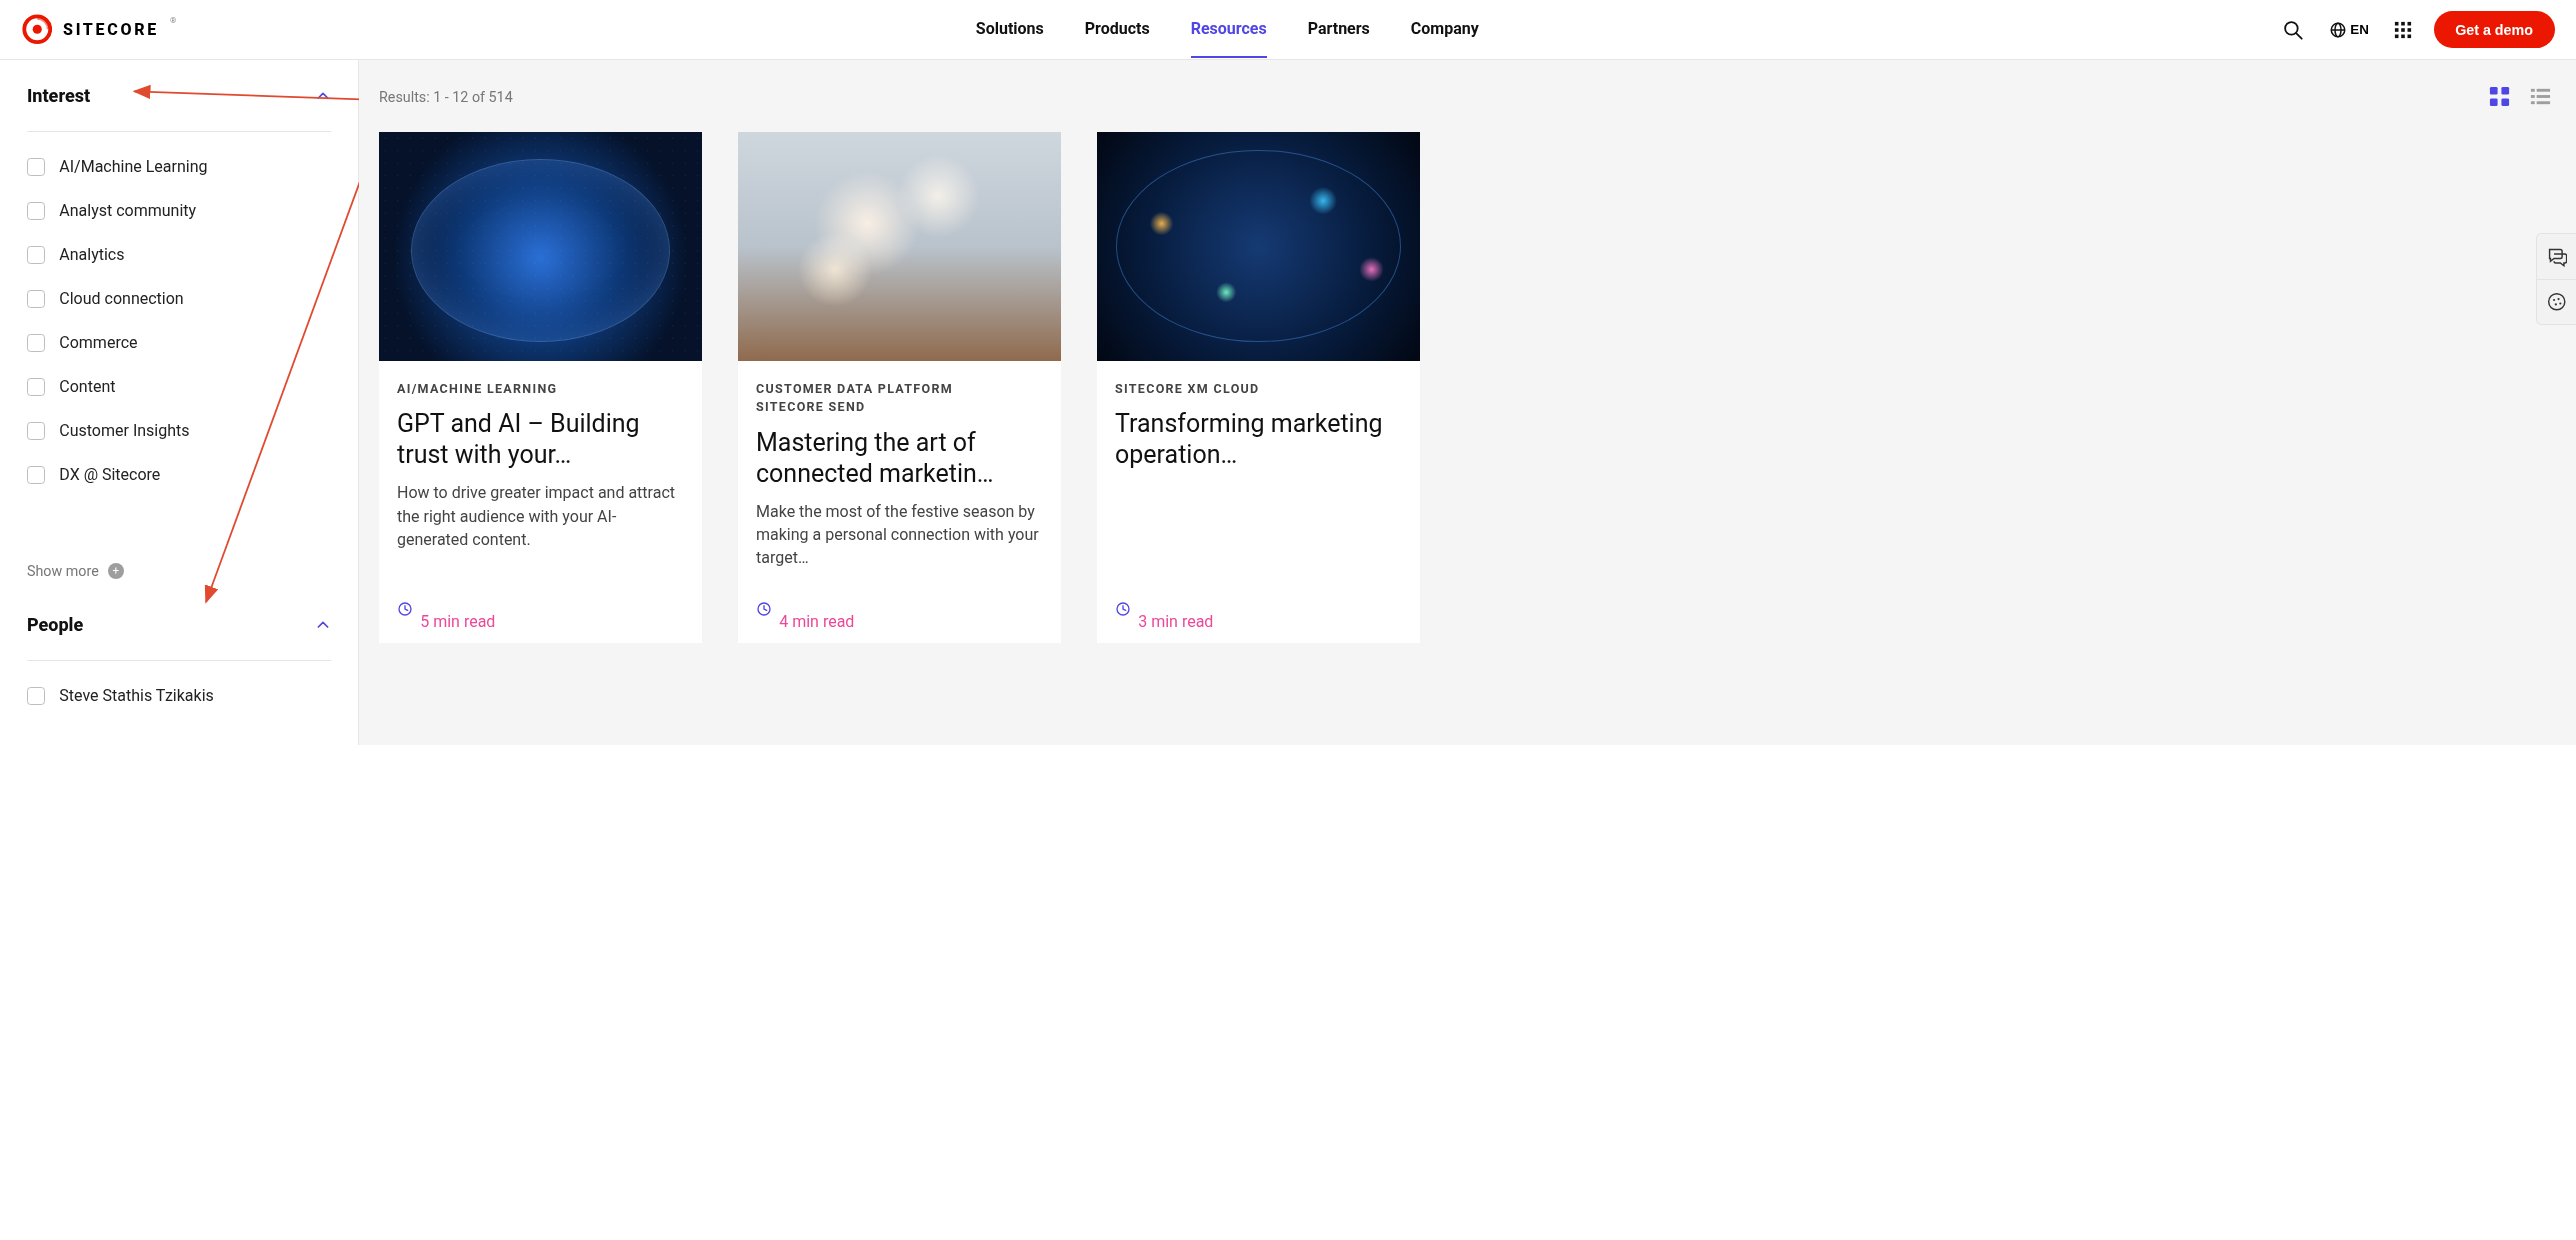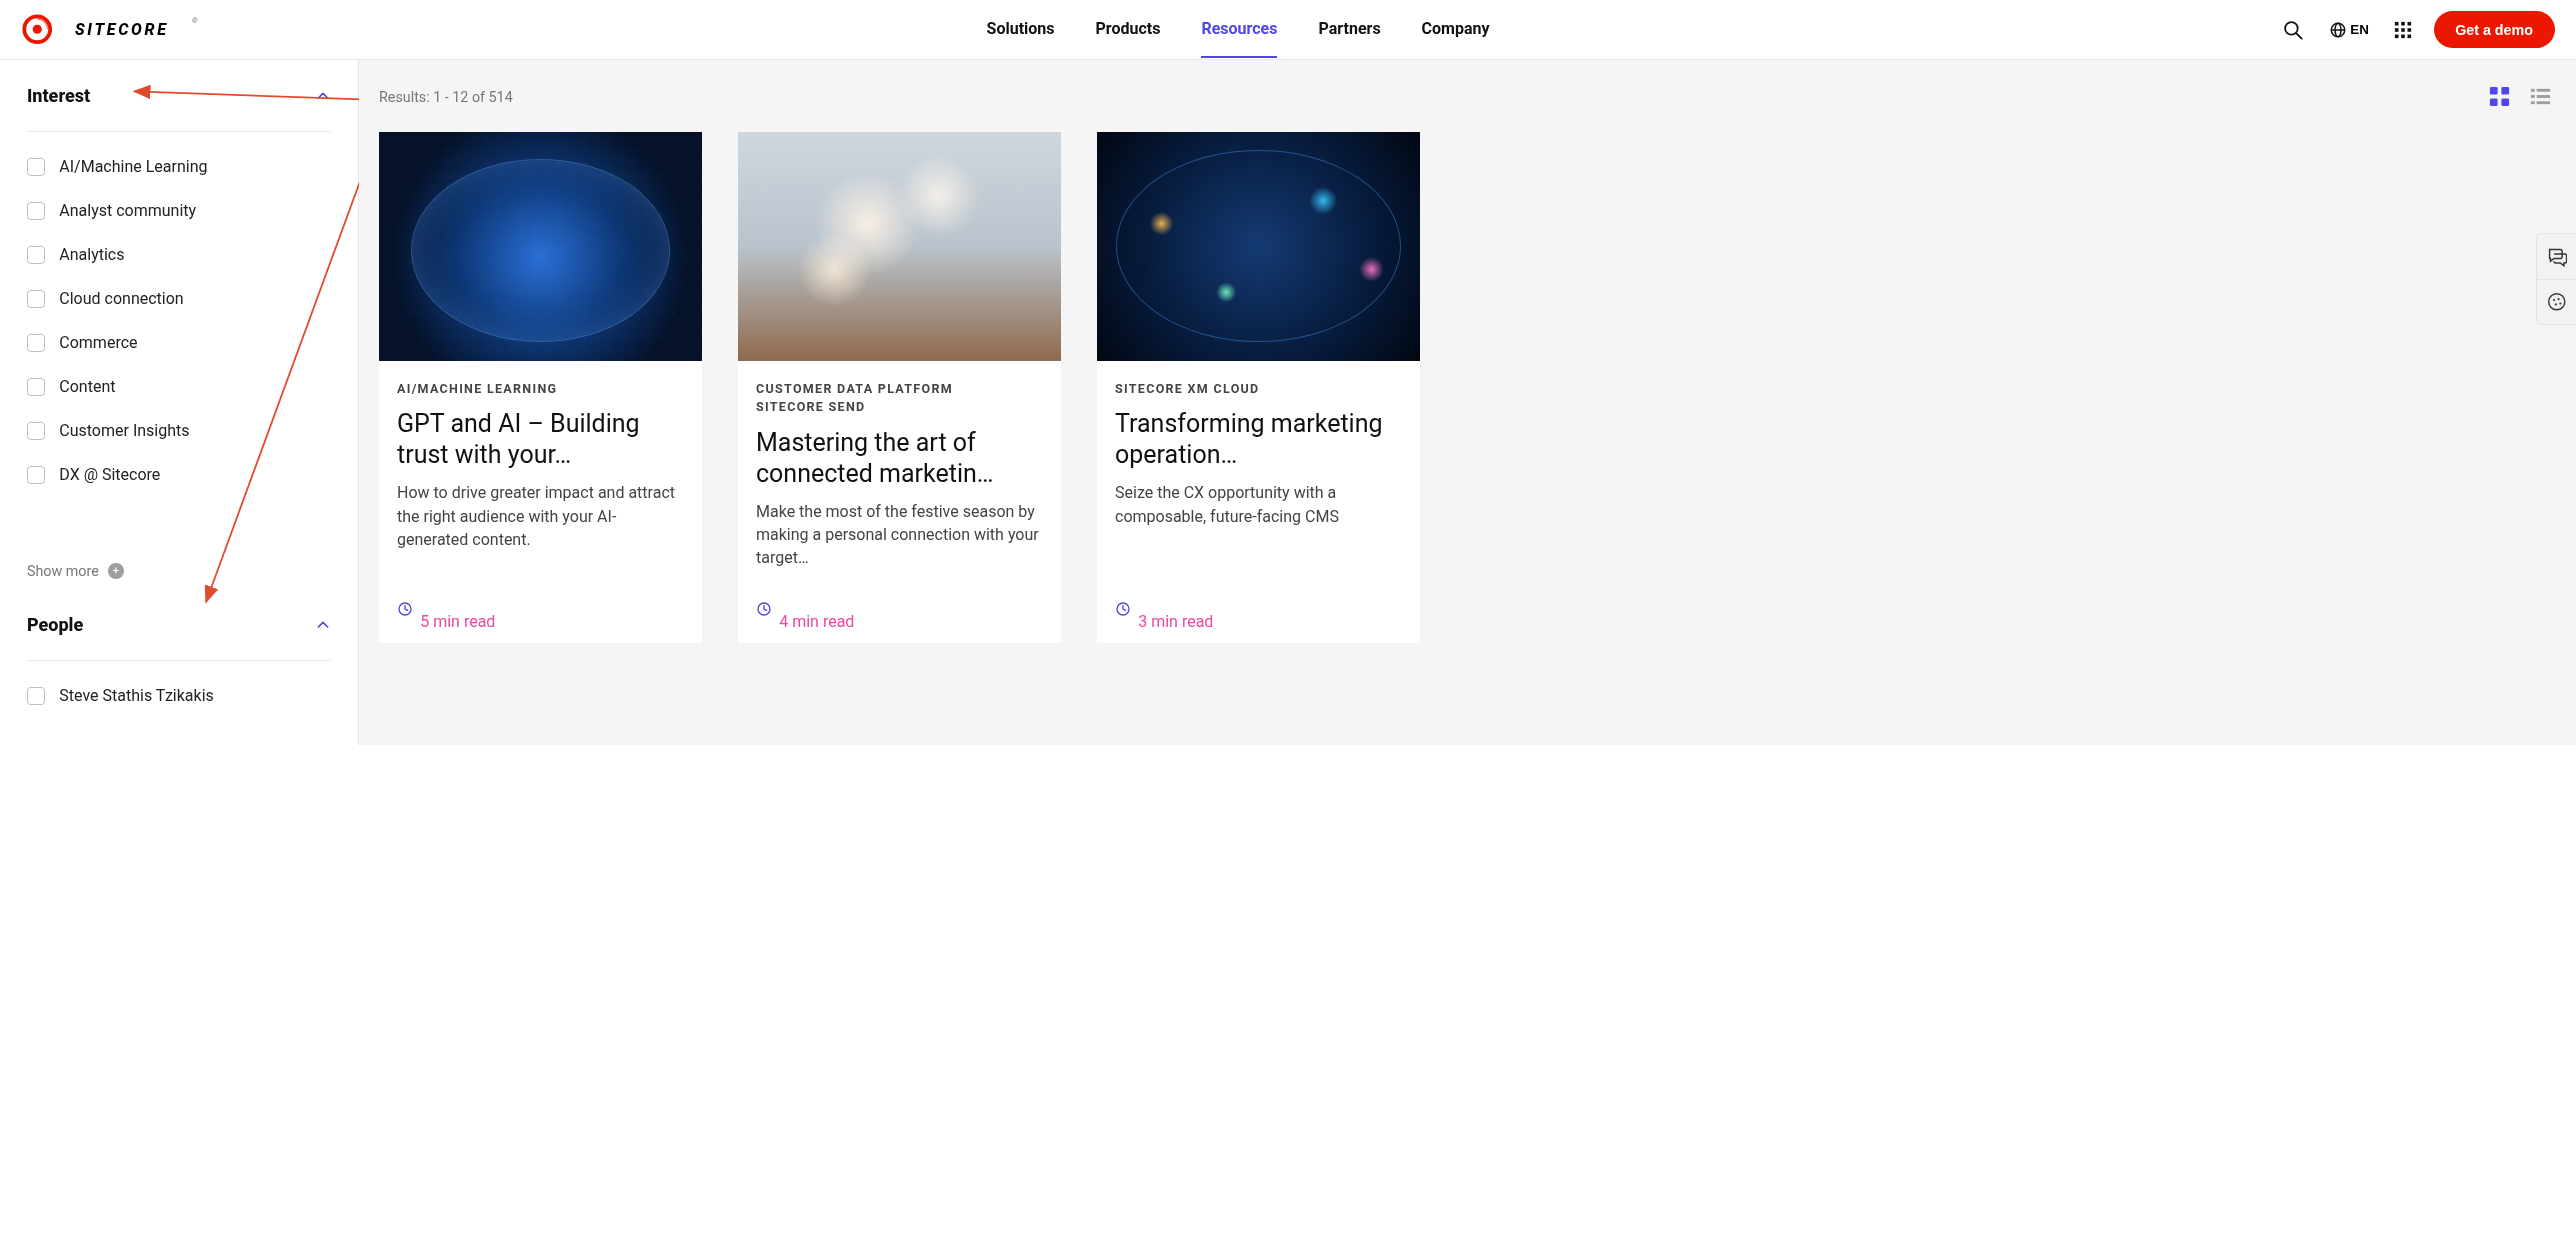--- a/index.html
+++ b/index.html
@@ -1,20 +1,20 @@
 <!DOCTYPE html>
 <html style="font-size:14.3px"><head>
 <meta charset="utf-8">
 <style>
   * { box-sizing: border-box; margin: 0; padding: 0; }
   body { font-family: -apple-system, BlinkMacSystemFont, "Segoe UI", Roboto, Helvetica, Arial, sans-serif; color: #111; background:#fff; }
   
   
   .header { display:flex; align-items:center; height:60px; padding:0 21.5px; border-bottom:0.9px solid #e6e6e6; }
-  .logo { display:flex; align-items:center; gap:23px; text-decoration:none; color:#000;font-style:italic; }
+  .logo { display:flex; align-items:center; gap:11px; text-decoration:none; color:#000; }
   .logo-mark { width:30.5px; height:30.5px; }
   .logo-text { font-weight:800; letter-spacing:2.7px; font-size:16px; }
   .nav { display:flex; gap:41px; margin-left:auto; margin-right:auto; justify-content:center; flex:1;}
   .nav-item { font-size:16px; font-weight:700; color:#111; text-decoration:none; padding:18px 0; border-bottom:2.7px solid transparent; }
   .nav-item.active { color:#4f46e5; border-bottom-color:#4f46e5; }
   .header-right { display:flex; align-items:center; gap:18px; }
   .icon-btn { background:none; border:none; cursor:pointer; padding:3.6px; display:flex; align-items:center; }
   .lang { display:flex; align-items:center; gap:3.6px; font-weight:700; font-size:13.4px; }
   .cta { background:#eb1700; color:#fff; border:none; border-radius:895px; padding:10.8px 21.5px; font-weight:700; font-size:14.3px; cursor:pointer; }
   
@@ -269,21 +269,20 @@
       <article class="card">
         <div class="card-img globe-img2">
             <div class="grid"></div>
             <div class="lights"></div>
           </div>
         <div class="card-body">
           <div class="tag-row">
             <span class="tag">SITECORE XM CLOUD</span>
           </div>
           <h3 class="card-title">Transforming marketing operation…</h3>
-          <p class="card-desc">Seize the CX opportunity with a composable, future-facing CMS</p>
         </div>
         <div class="card-footer">
           <svg class="clock" width="16" height="16" viewBox="0 0 24 24">
               <circle cx="12" cy="12" r="9" fill="none" stroke="#4f46e5" stroke-width="2"></circle>
               <polyline points="12 7 12 12 16 14" fill="none" stroke="#4f46e5" stroke-width="2" stroke-linecap="round"></polyline>
             </svg>
           <span class="read-time">3 min read</span>
         </div>
       </article>
     </div>

